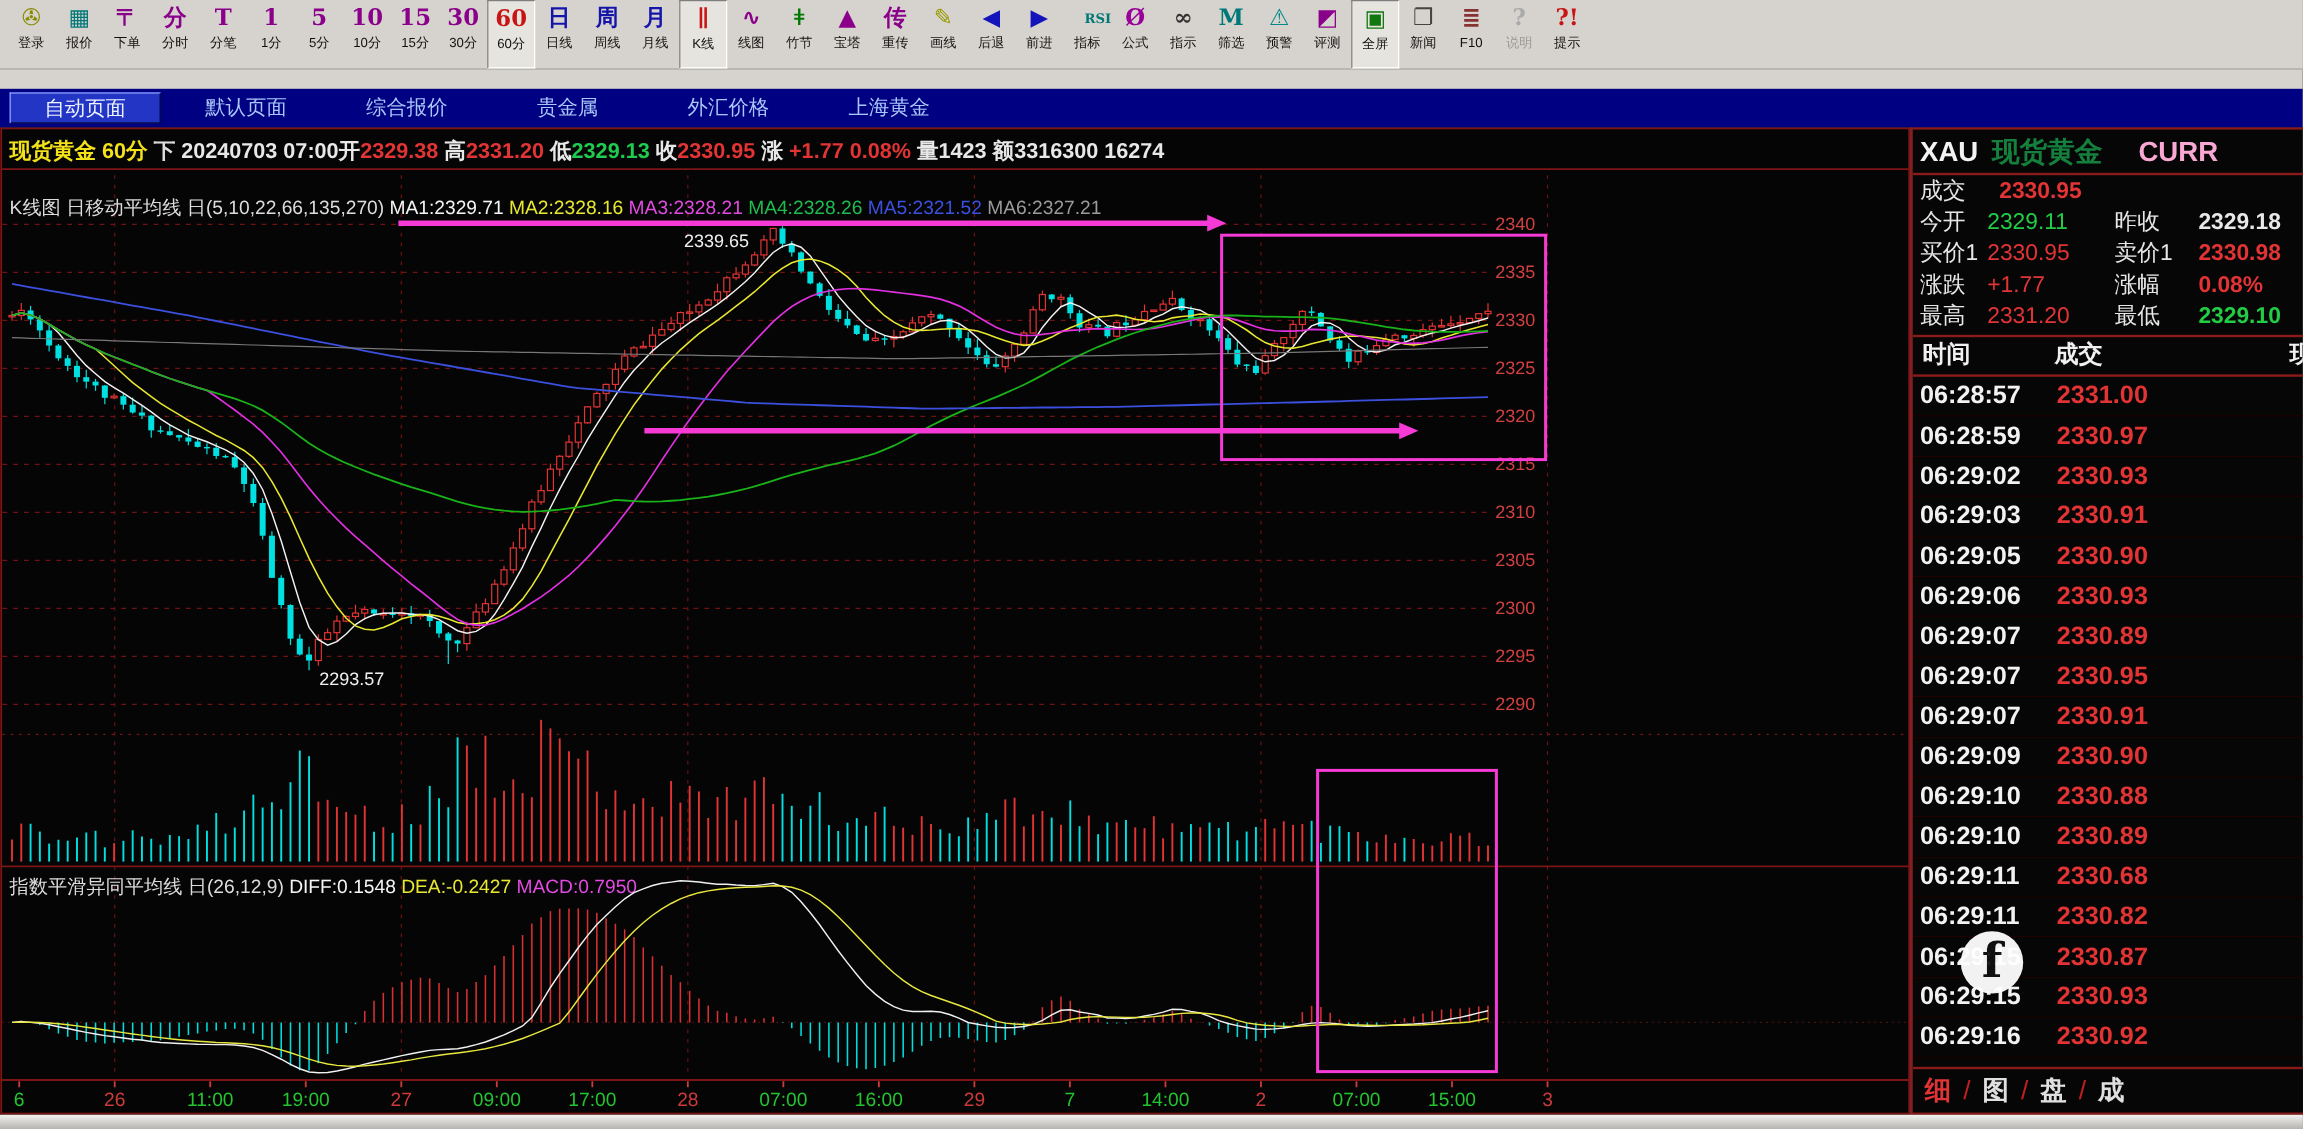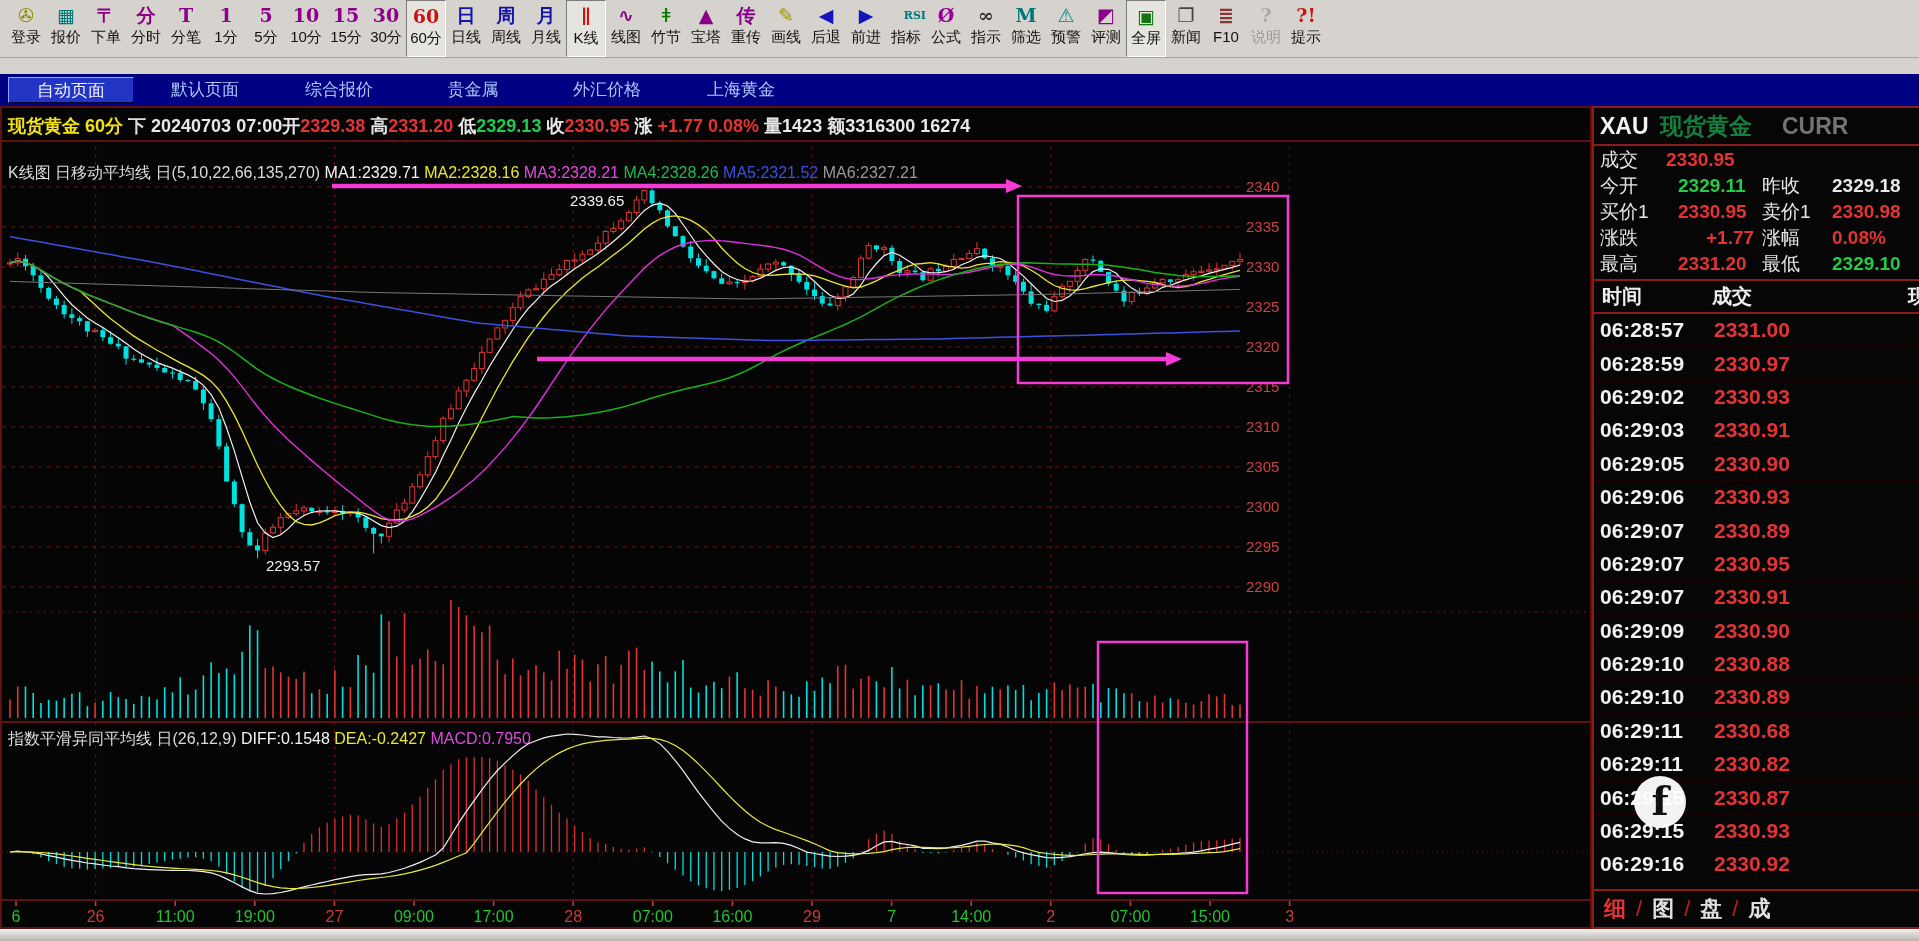--- a/index.html
+++ b/index.html
@@ -4,45 +4,45 @@
 <style>
   html,body{margin:0;padding:0}
   body{width:1919px;height:941px;background:#d6d3ce;position:relative;overflow:hidden;
        font-family:"Liberation Sans","DejaVu Sans",sans-serif;-webkit-font-smoothing:antialiased}
   
   .toolbar{position:absolute;left:0;top:0;width:1919px;height:58px;background:#d6d3ce;
            border-bottom:1px solid #a7a49c;display:flex;padding-left:6px;box-sizing:border-box;z-index:5}
   .titem{width:40px;text-align:center;padding-top:2px;cursor:default}
   .titem .ico{height:27px;line-height:27px;font-size:19px;font-weight:bold;font-family:"DejaVu Serif","DejaVu Sans",serif}
   .titem .ico.small{font-size:11px;letter-spacing:0}
-  .titem .lbl{font-size:15px;color:#111;line-height:15px;white-space:nowrap}
+  .titem .lbl{font-size:11px;color:#111;line-height:15px;white-space:nowrap}
   .titem.pressed{border:1px solid;border-color:#7d7d7d #ffffff #ffffff #7d7d7d;background:#e6e4de;box-sizing:border-box}
   .titem.disabled .lbl{color:#9a9a9a}
   
   .tabbar{position:absolute;left:0;top:74px;width:1919px;height:32px;background:#000082;display:flex;
           align-items:center;z-index:5}
   .tab{color:#a9c6fa;font-size:17px;width:126px;height:26px;line-height:26px;text-align:center;margin-left:8px}
   .tab.sel{background:#2335c4;border:1px solid;border-color:#93a5ff #00002e #00002e #93a5ff;
            color:#eef3ff;box-sizing:border-box}
   
   #chart{position:absolute;left:0;top:0;z-index:1}
   
   .rpanel{position:absolute;left:1592px;top:106px;width:366px;height:823px;background:#060606;
           border:2px solid #8b1a1a;box-sizing:border-box;color:#ddd;z-index:4;overflow:hidden}
   .q-title{height:36px;line-height:36px;border-bottom:2px solid #8b1a1a;font-size:23px;font-weight:bold;position:relative}
   .q-title .sym{position:absolute;left:6px;color:#f2f2f2}
   .q-title .nm{position:absolute;left:66px;color:#15803d}
-  .q-title .sess{position:absolute;left:188px;color:#737373}
+  .q-title .sess{position:absolute;left:188px;color:#f9a8d4}
   .q-deal{height:27px;line-height:27px;font-size:19px;position:relative}
   .q-deal .lab{position:absolute;left:6px;color:#e6e6e6}
   .q-deal .val{position:absolute;left:72px;font-weight:bold}
   .q-grid{border-bottom:2px solid #8b1a1a;padding-bottom:2px}
   .q-row{height:26px;line-height:26px;font-size:19px;position:relative}
   .q-row .l1{position:absolute;left:6px;color:#e6e6e6}
-  .q-row .v1{position:absolute;left:84px;font-weight:bold}
+  .q-row .v1{position:absolute;left:62px;font-weight:normal}
   .q-row .l2{position:absolute;left:168px;color:#e6e6e6}
   .q-row .v2{position:absolute;left:238px;font-weight:bold}
   .t-head{height:31px;line-height:31px;font-size:20px;font-weight:bold;color:#f0f0f0;
           border-bottom:2px solid #8b1a1a;position:relative}
   .t-head .c1{position:absolute;left:8px}.t-head .c2{position:absolute;left:118px}
   .t-head .c3{position:absolute;right:8px}
   .trow{height:32.4px;display:flex;align-items:center;font-size:21px;font-weight:bold;
         border-bottom:1px solid #1c0202}
   .trow .t{width:114px;color:#f2f2f2;padding-left:6px}
   .trow .p{width:128px}
@@ -963,21 +963,21 @@
         <span class="v2" style="color: rgb(232, 232, 232);">2329.18</span>
       </div>
       <div class="q-row">
         <span class="l1">买价1</span>
         <span class="v1" style="color: rgb(226, 52, 52);">2330.95</span>
         <span class="l2">卖价1</span>
         <span class="v2" style="color: rgb(226, 52, 52);">2330.98</span>
       </div>
       <div class="q-row">
         <span class="l1">涨跌</span>
-        <span class="v1" style="color: rgb(226, 52, 52); margin-left: 28px;">+1.77</span>
+        <span class="v1" style="color: rgb(226, 52, 52);">+1.77</span>
         <span class="l2">涨幅</span>
         <span class="v2" style="color: rgb(226, 52, 52);">0.08%</span>
       </div>
       <div class="q-row">
         <span class="l1">最高</span>
         <span class="v1" style="color: rgb(226, 52, 52);">2331.20</span>
         <span class="l2">最低</span>
         <span class="v2" style="color: rgb(34, 204, 68);">2329.10</span>
       </div>
     </div>

